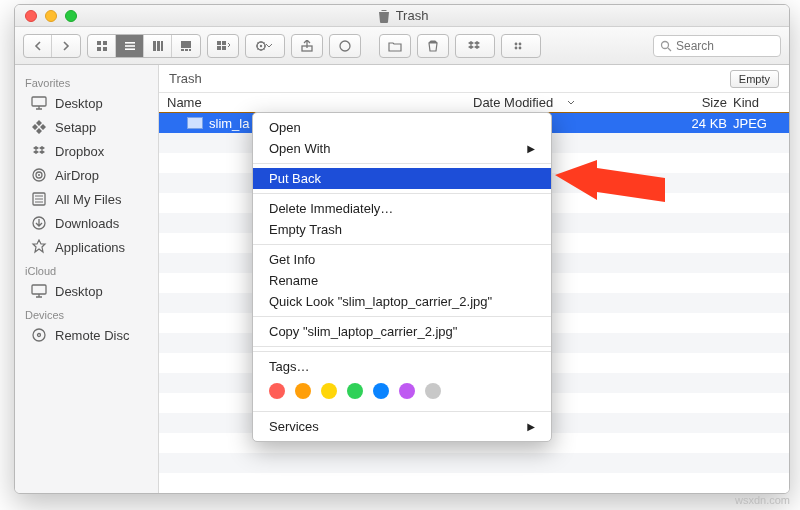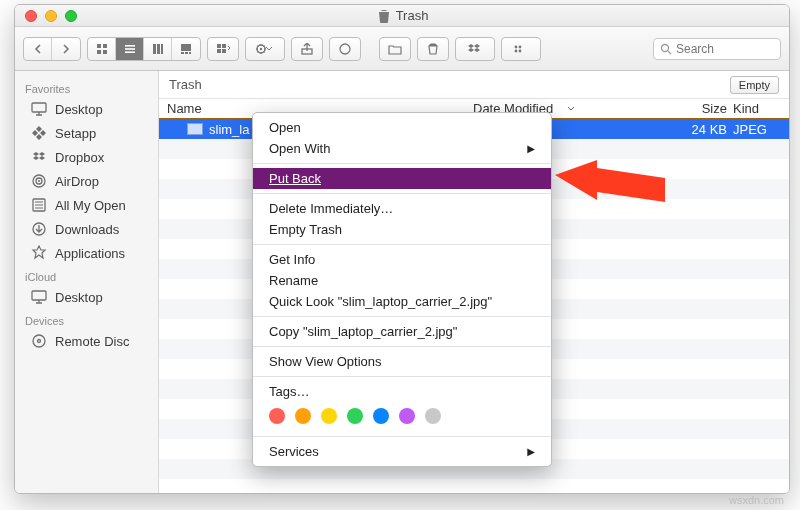--- a/index.html
+++ b/index.html
@@ -6,21 +6,21 @@
   body { background: #fff; width: 800px; height: 510px; position: relative; overflow: hidden; }
   .window { position: absolute; top: 4px; left: 14px; width: 776px; height: 490px; border: 1px solid #b8b8b8; border-radius: 6px; background: #fff; box-shadow: 0 10px 30px rgba(0,0,0,.25); overflow: hidden; }
   
   .titlebar { height: 22px; background: linear-gradient(#f6f6f6,#e8e8e8); border-bottom: 1px solid #d0d0d0; display:flex; align-items:center; }
   .traffic { display:flex; gap:8px; padding-left:10px; }
   .dot { width:12px; height:12px; border-radius:50%; }
   .dot.red{background:#ff5f57;border:1px solid #e24640;} .dot.yel{background:#ffbd2e;border:1px solid #e1a123;} .dot.grn{background:#28c940;border:1px solid #1dac2f;}
   .title-center{flex:1;text-align:center;color:#4a4a4a;font-size:13px;display:flex;align-items:center;justify-content:center;gap:6px;}
   .trash-glyph{width:12px;height:14px;display:inline-block;}
   
-  .toolbar{height:44px;background:linear-gradient(#fafafa,#ececec);border-bottom:1px solid #c8c8c8;display:flex;align-items:center;padding:0 8px;gap:6px;}
+  .toolbar{height:38px;background:linear-gradient(#fafafa,#ececec);border-bottom:1px solid #c8c8c8;display:flex;align-items:center;padding:0 8px;gap:6px;}
   .seg{display:flex;border:1px solid #bdbdbd;border-radius:4px;background:linear-gradient(#fff,#f1f1f1);height:24px;}
   .seg>button{width:28px;border:none;border-right:1px solid #d0d0d0;background:transparent;display:flex;align-items:center;justify-content:center;color:#555;}
   .seg>button:last-child{border-right:none;}
   .seg>button.active{background:#7a7a7a;color:#fff;}
   .tbtn{width:32px;height:24px;border:1px solid #bdbdbd;border-radius:4px;background:linear-gradient(#fff,#f1f1f1);display:flex;align-items:center;justify-content:center;color:#555;}
   .search{flex:0 0 128px;margin-left:auto;height:22px;border:1px solid #c8c8c8;border-radius:4px;background:#fff;display:flex;align-items:center;padding:0 6px;color:#9a9a9a;gap:4px;}
   .search input{border:none;outline:none;width:90px;font-size:12px;color:#555;}
   
   .body{display:flex;height:calc(100% - 60px);justify-content:center;}
   .sidebar{width:144px;background:#f5f5f6;border-right:1px solid #d8d8d8;padding-top:6px;overflow:hidden;}
@@ -38,28 +38,28 @@
   .c-size{width:60px;text-align:right;padding-right:6px;}
   .c-kind{width:56px;}
   .rows{flex:1;position:relative;background:repeating-linear-gradient(#fff 0 20px,#f5f6f8 20px 40px);}
   .row{height:20px;display:flex;align-items:center;color:#000;}
   .row.sel{background:#2a6ff2;color:#fff;}
   .row .c-name{display:flex;align-items:center;gap:6px;}
   .thumb{width:16px;height:12px;background:#cfe0ff;border:1px solid #7aa2e8;}
   
   .ctx{position:absolute;left:252px;top:112px;width:300px;background:#fff;border:1px solid #bfbfbf;border-radius:5px;box-shadow:0 8px 24px rgba(0,0,0,.3);padding:4px 0;z-index:10;}
   .ctx .mi{padding:3px 16px;color:#222;display:flex;align-items:center;justify-content:space-between;}
-  .ctx .mi.sel{background:#701a75;color:#fff;text-decoration:underline;}
+  .ctx .mi.sel{background:#1d4ed8;color:#fff;}
   .ctx hr{border:none;border-top:1px solid #e2e2e2;margin:4px 0;}
   .sub-arrow{font-size:10px;color:inherit;}
   .tagrow{display:flex;gap:10px;padding:6px 16px 8px;}
   .tagrow span{width:16px;height:16px;border-radius:50%;}
   
   .pointer{position:absolute;left:555px;top:160px;z-index:20;}
-  .watermark{position:absolute;right:16px;bottom:4px;color:#bdbdbd;font-size:11px;}
+  .watermark{position:absolute;right:10px;bottom:4px;color:#bdbdbd;font-size:11px;}
   svg{display:block}
 </style>
 </head>
 <body>
 
 <div class="window">
 
   <div class="titlebar">
     <div class="traffic">
       <div class="dot red"></div>
@@ -209,21 +209,21 @@
             <circle cx="8" cy="8" r="3" fill="none" stroke="currentColor" stroke-width="1.3"></circle>
             <circle cx="8" cy="8" r="1" fill="currentColor"></circle>
           </svg>
           <span>AirDrop</span>
         </div>
       <div class="sb-item">
           <svg class="sb-ico" viewBox="0 0 16 16">
             <rect x="2" y="2" width="12" height="12" rx="1" fill="none" stroke="currentColor" stroke-width="1.3"></rect>
             <path d="M4 5h8M4 8h8M4 11h8" stroke="currentColor"></path>
           </svg>
-          <span>All My Open</span>
+          <span>All My Files</span>
         </div>
       <div class="sb-item">
           <svg class="sb-ico" viewBox="0 0 16 16">
             <circle cx="8" cy="8" r="6" fill="none" stroke="currentColor" stroke-width="1.3"></circle>
             <path d="M8 4v6M5 8l3 3 3-3" fill="none" stroke="currentColor" stroke-width="1.3"></path>
           </svg>
           <span>Downloads</span>
         </div>
       <div class="sb-item">
           <svg class="sb-ico" viewBox="0 0 16 16">
@@ -312,23 +312,20 @@
       <span>Rename</span>
     </div>
   <div class="mi">
       <span>Quick Look "slim_laptop_carrier_2.jpg"</span>
     </div>
   <hr>
   <div class="mi">
       <span>Copy "slim_laptop_carrier_2.jpg"</span>
     </div>
   <hr>
-  <div class="mi">
-      <span>Show View Options</span>
-    </div>
   <hr>
   <div class="mi">
       <span>Tags…</span>
     </div>
   <div class="tagrow">
     <span style="background:#ff5f57"></span>
     <span style="background:#ff9f0a"></span>
     <span style="background:#ffd60a"></span>
     <span style="background:#30d158"></span>
     <span style="background:#0a84ff"></span>

